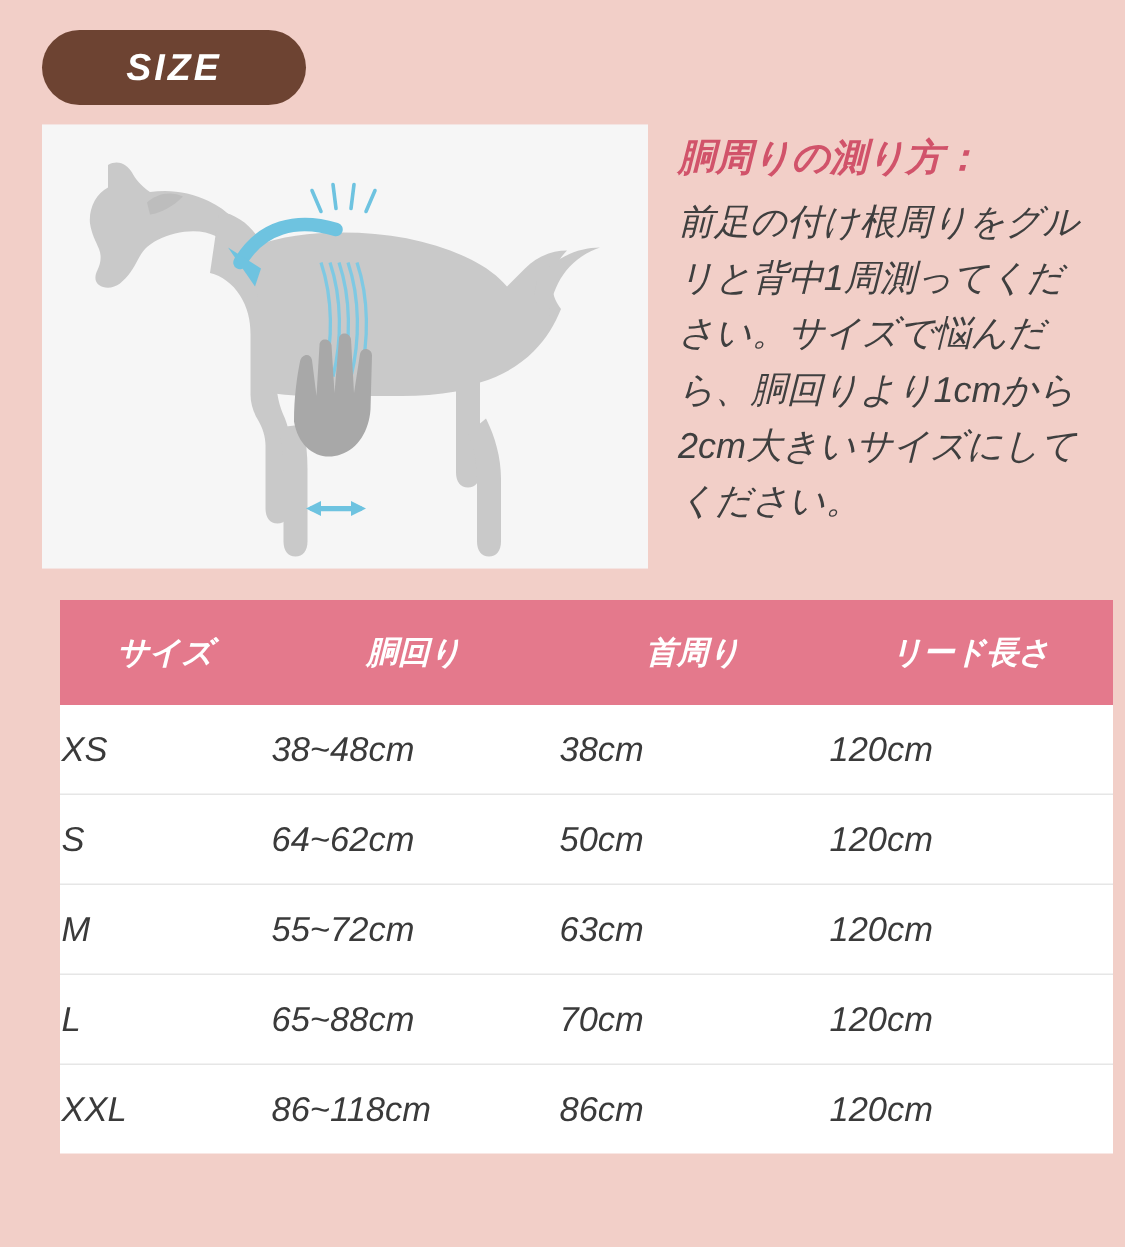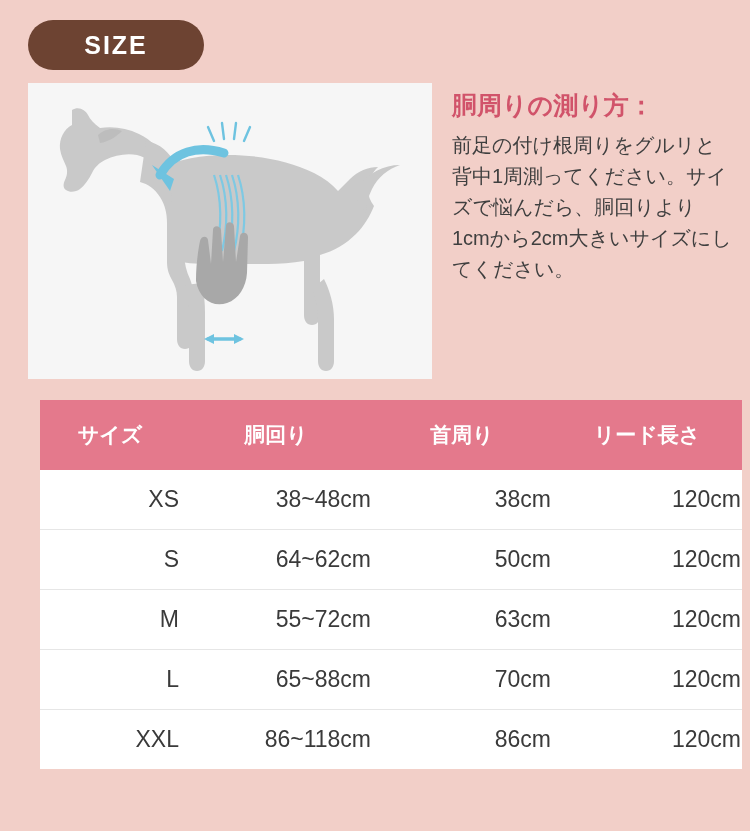--- a/index.html
+++ b/index.html
@@ -11,20 +11,21 @@
     height: 831px;
     background: #f2cfc8;
     font-family: "Liberation Sans", sans-serif;
     overflow: hidden;
   }
   .page {
     position: relative;
     width: 750px;
     height: 717px;
     box-sizing: border-box;
+    font-style: italic;
   }
   
   .badge {
     position: absolute;
     left: 28px;
     top: 20px;
     width: 176px;
     height: 50px;
     background: #6d4332;
     border-radius: 25px;
@@ -58,21 +59,21 @@
   }
   .howto-title {
     color: #d1536a;
     font-size: 25px;
     font-weight: bold;
     line-height: 1.2;
     margin-bottom: 10px;
   }
   .howto-body {
     color: #3f3f3f;
-    font-size: 20px;
+    font-size: 24px;
     line-height: 1.55;
     letter-spacing: 0px;
   }
   
   .size-table {
     position: absolute;
     left: 24px;
     top: 400px;
     width: 702px;
     border-collapse: collapse;
@@ -86,21 +87,21 @@
     font-weight: bold;
     height: 68px;
     text-align: center;
     border: none;
   }
   .size-table td {
     background: #ffffff;
     color: #3a3a3a;
     font-size: 23px;
     height: 57px;
-    text-align: right;
+    text-align: left;
     border-bottom: 1px solid #e6e6e6;
   }
   .size-table tbody tr:last-child td {
     border-bottom: none;
   }
   .col-size { width: 140px; }
   .col-chest { width: 192px; }
   .col-neck  { width: 180px; }
   .col-lead  { width: 190px; }
 </style>

